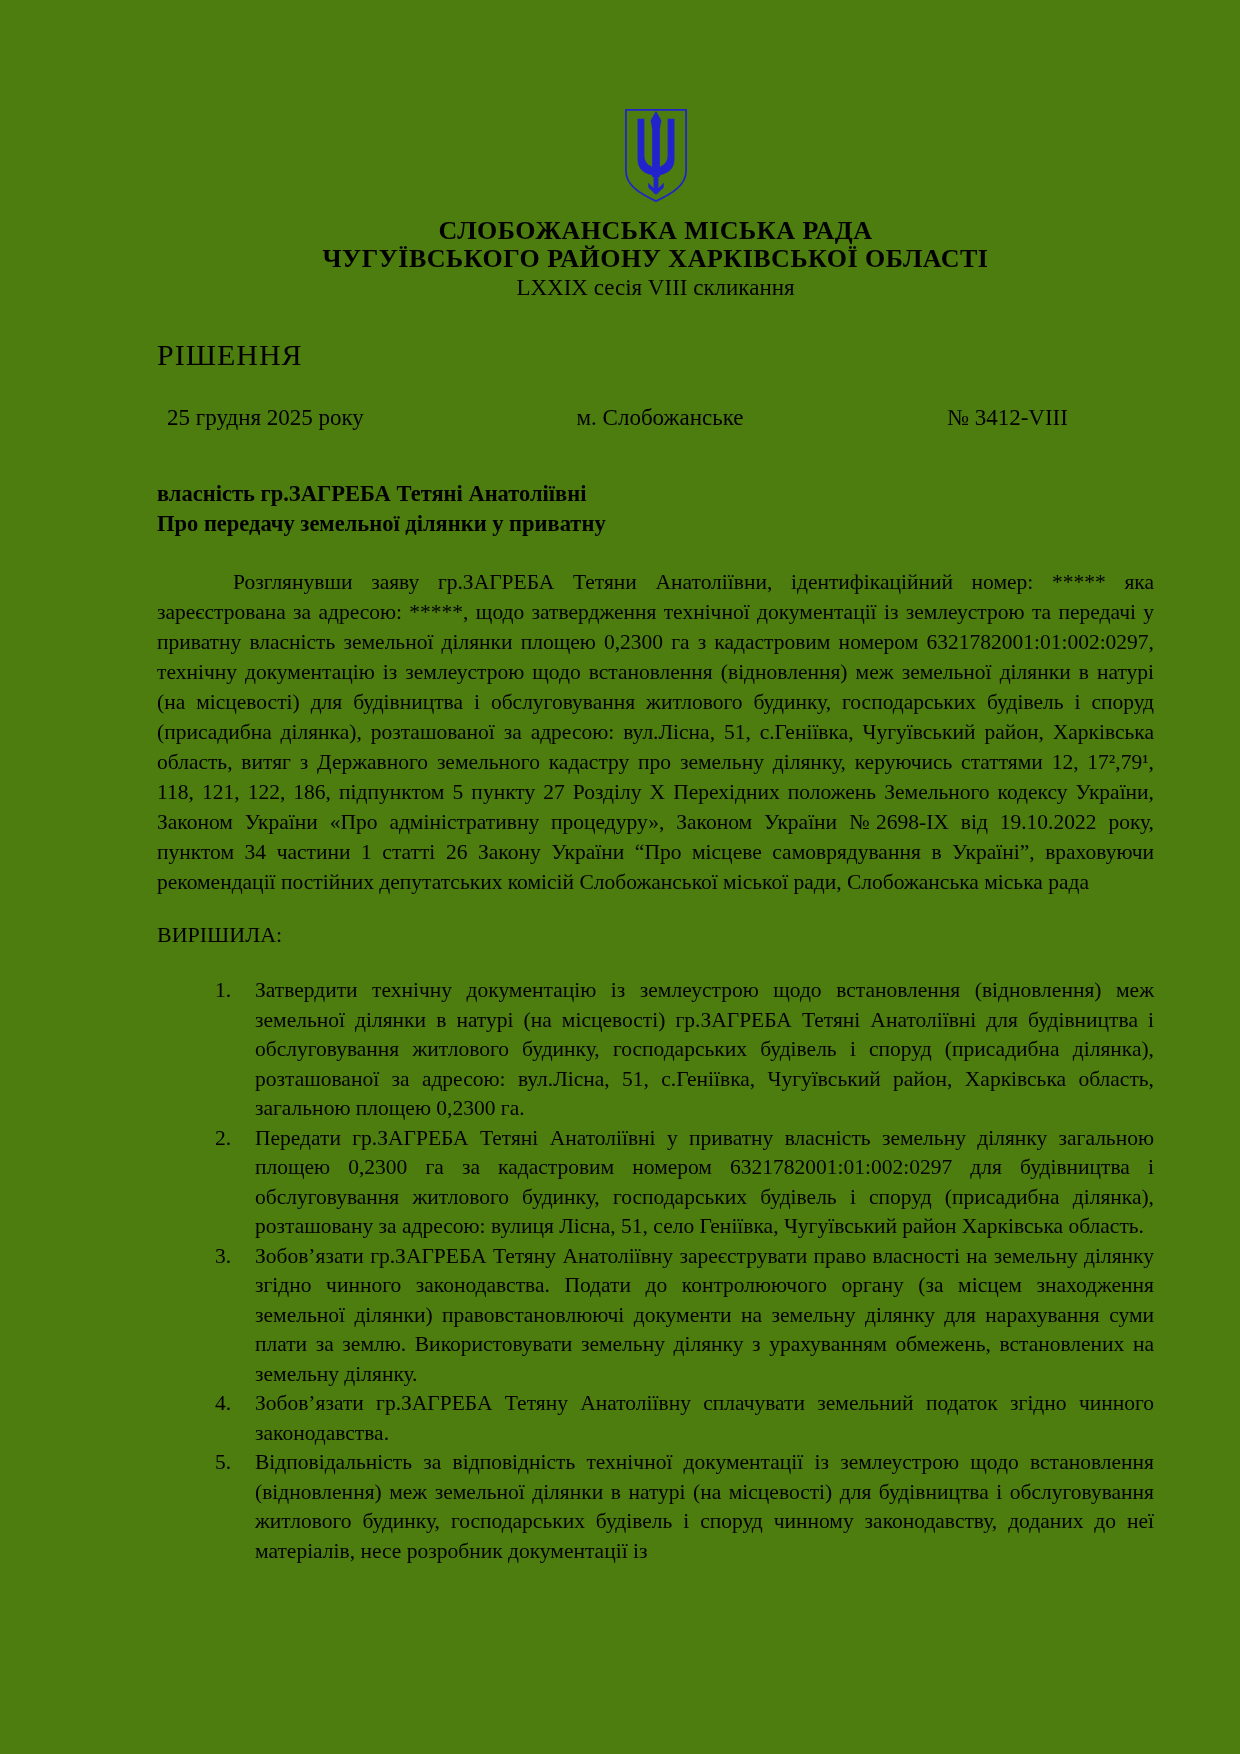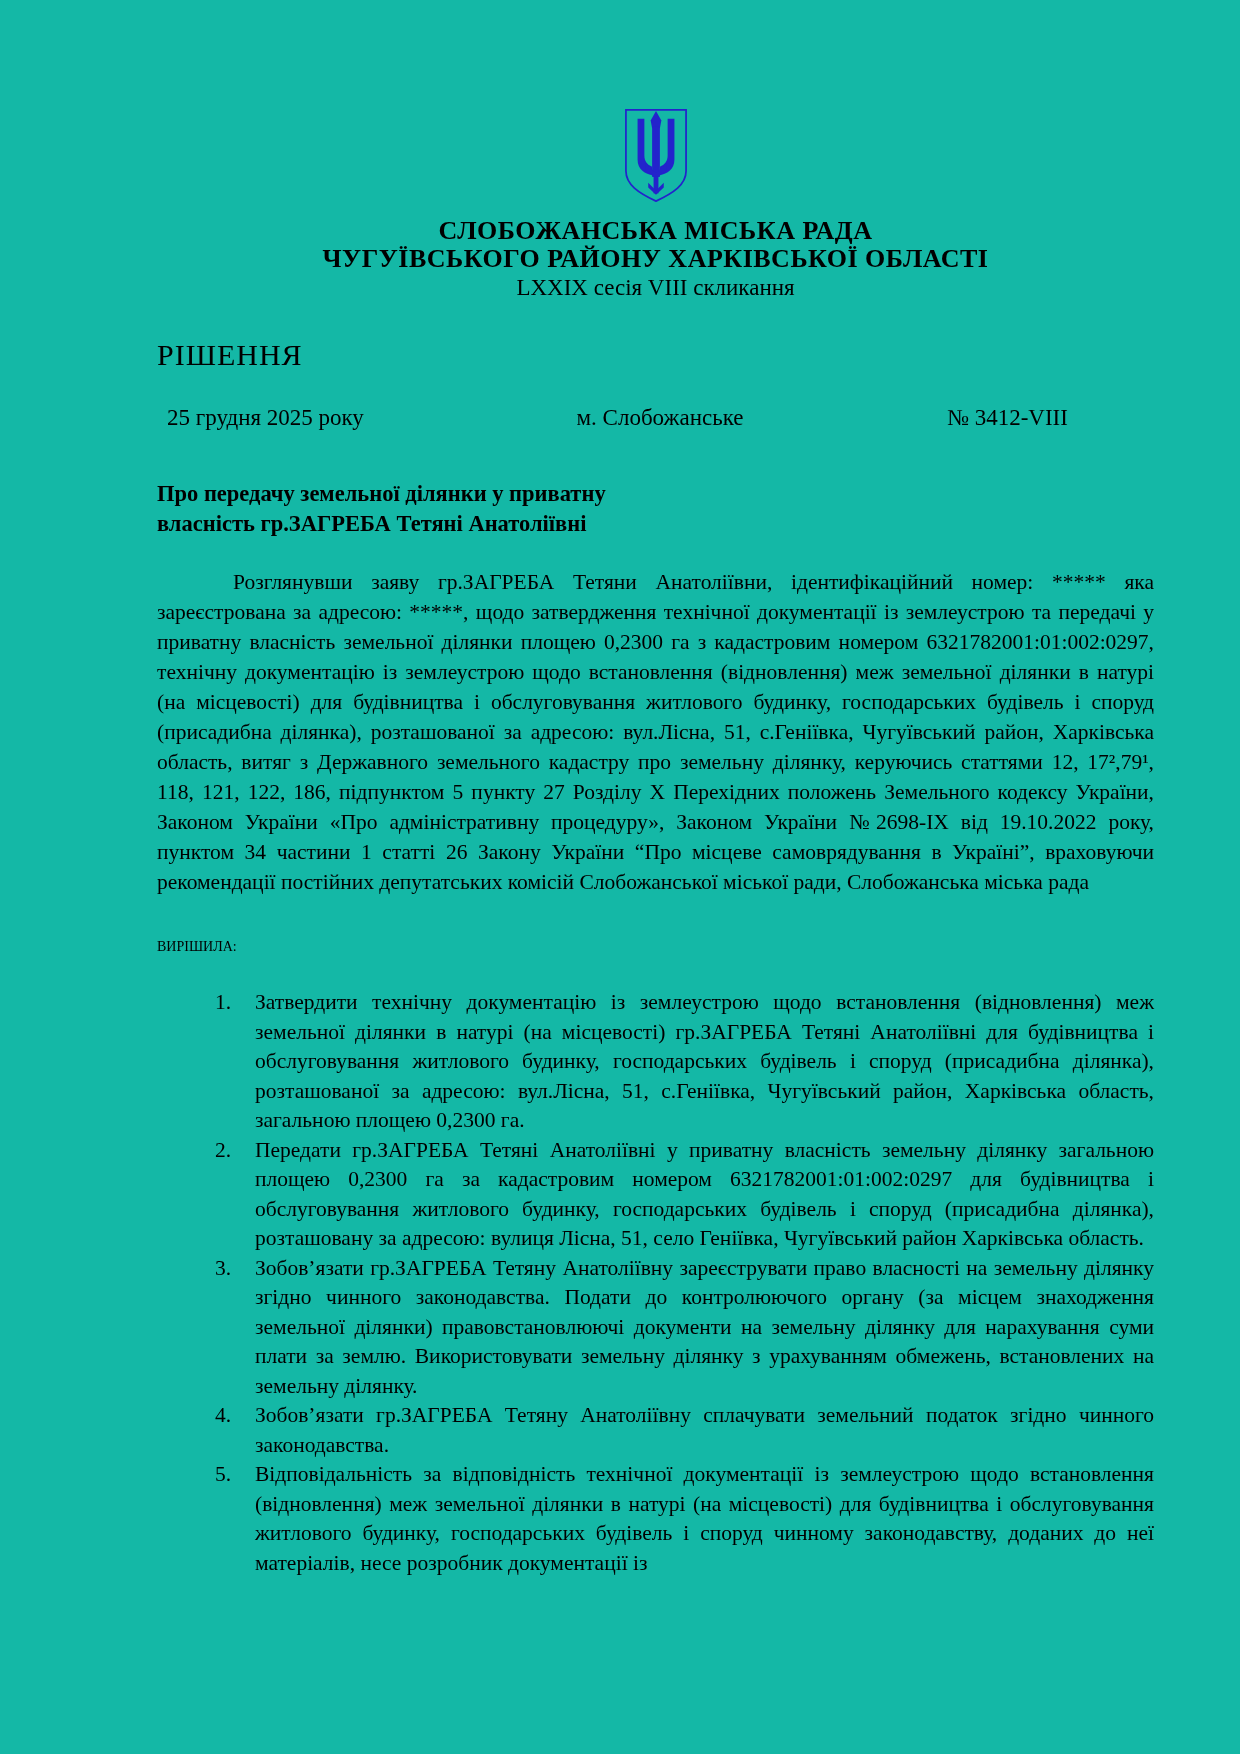--- a/index.html
+++ b/index.html
@@ -5,21 +5,21 @@
   html, body {
     margin: 0;
     padding: 0;
     background: #e8e8e8;
   }
   .page {
     position: relative;
     width: 1240px;
     height: 1754px;
     margin: 0 auto;
-    background: #14b8a6;
+    background: #4d7c0f;
     font-family: "Liberation Serif", "DejaVu Serif", serif;
     color: #000000;
     overflow: hidden;
   }
   .content {
     margin-left: 157px;
     width: 997px;
   }
   
   .header {
@@ -72,22 +72,22 @@
   
   .preamble {
     margin-top: 28px;
     font-size: 21.5px;
     line-height: 30px;
     text-align: justify;
     text-indent: 76px;
     font-family: Liberation Serif, serif;
   }
   .resolved-word {
-    margin-top: 36px;
-    font-size: 14px;
+    margin-top: 24px;
+    font-size: 22px;
     line-height: 28px;
   }
   
   .items {
     margin-top: 27px;
   }
   .item {
     display: grid;
     grid-template-columns: 40px 1fr;
     padding-left: 58px;
@@ -129,22 +129,22 @@
 
     <div class="doc-kind">РІШЕННЯ</div>
 
     <div class="doc-meta">
       <span class="date">25 грудня 2025 року</span>
       <span class="place">м. Слобожанське</span>
       <span class="number">№ 3412-VIII</span>
     </div>
 
     <div class="doc-title">
+      <div>власність гр.ЗАГРЕБА Тетяні Анатоліївні</div>
       <div>Про передачу земельної ділянки у приватну</div>
-      <div>власність гр.ЗАГРЕБА Тетяні Анатоліївні</div>
     </div>
 
     <div class="preamble">Розглянувши заяву гр.ЗАГРЕБА Тетяни Анатоліївни, ідентифікаційний номер: ***** яка зареєстрована за адресою: *****, щодо затвердження технічної документації із землеустрою та передачі у приватну власність земельної ділянки площею 0,2300 га з кадастровим номером 6321782001:01:002:0297, технічну документацію із землеустрою щодо встановлення (відновлення) меж земельної ділянки в натурі (на місцевості) для будівництва і обслуговування житлового будинку, господарських будівель і споруд (присадибна ділянка), розташованої за адресою: вул.Лісна, 51, с.Геніївка, Чугуївський район, Харківська область, витяг з Державного земельного кадастру про земельну ділянку, керуючись статтями 12, 17²,79¹, 118, 121, 122, 186, підпунктом 5 пункту 27 Розділу X Перехідних положень Земельного кодексу України, Законом України «Про адміністративну процедуру», Законом України №2698-ІХ від 19.10.2022 року, пунктом 34 частини 1 статті 26 Закону України “Про місцеве самоврядування в Україні”, враховуючи рекомендації постійних депутатських комісій Слобожанської міської ради, Слобожанська міська  рада</div>
 
     <div class="resolved-word">ВИРІШИЛА:</div>
 
     <div class="items">
       <div class="item">
         <span class="num">1.</span>
         <span class="text">Затвердити технічну документацію із землеустрою щодо встановлення (відновлення) меж земельної ділянки в натурі (на місцевості) гр.ЗАГРЕБА Тетяні Анатоліївні для будівництва і обслуговування житлового будинку, господарських будівель і споруд (присадибна ділянка), розташованої за адресою: вул.Лісна, 51, с.Геніївка, Чугуївський район, Харківська область, загальною  площею 0,2300 га.</span>

